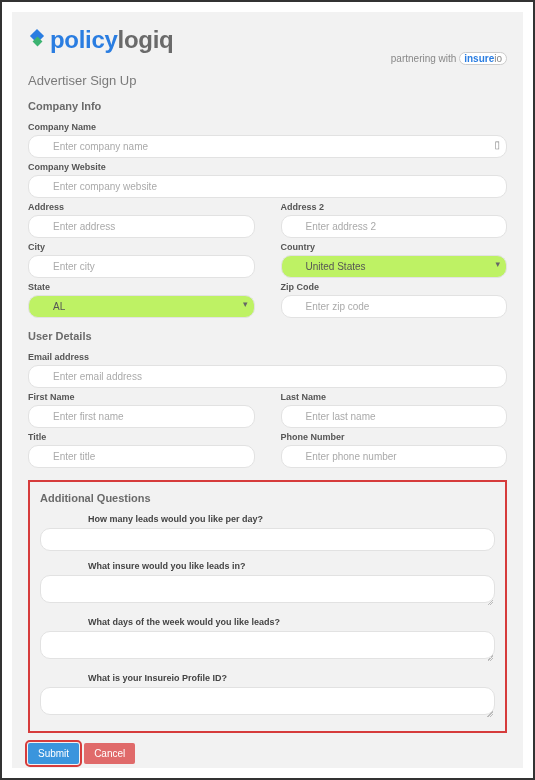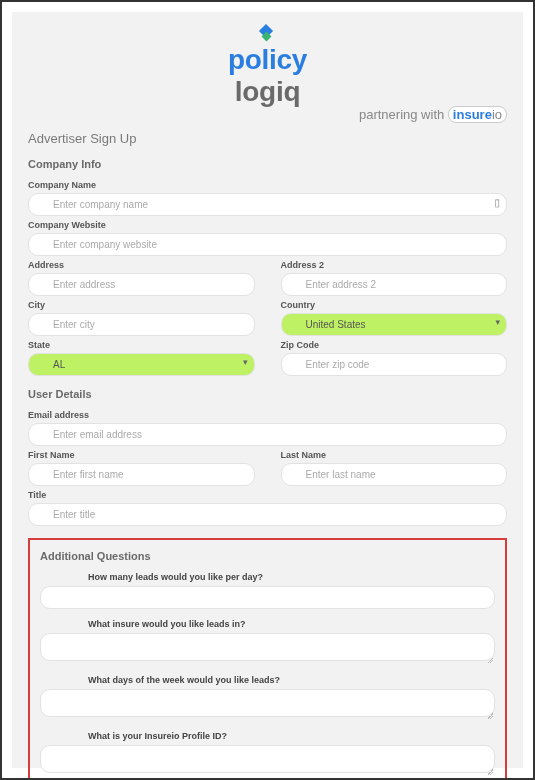--- a/index.html
+++ b/index.html
@@ -10,27 +10,27 @@
       border: 2px solid #333;
       padding: 0;
     }
     .page {
       background: #f2f2f2;
       margin: 10px;
       padding: 14px 16px;
       height: calc(100% - 20px);
     }
     .logo { margin-bottom: 6px; }
-    .logo-main { font-size: 28px; font-weight: 600; letter-spacing: -0.3px; display: flex; align-items: center; flex-direction: column; }
+    .logo-main { font-size: 24px; font-weight: 600; letter-spacing: -0.3px; display: flex; align-items: center; }
     .logo-icon { width: 18px; height: 18px; display: inline-block; margin-right: 4px; position: relative; }
     .logo-icon::before { content: ""; position: absolute; width: 10px; height: 10px; background: #2a7de1; transform: rotate(45deg); top: 0; left: 4px; }
     .logo-icon::after { content: ""; position: absolute; width: 7px; height: 7px; background: #3cb371; transform: rotate(45deg); top: 7px; left: 6px; }
     .logo-policy { color: #2a7de1; }
     .logo-logiq { color: #6a6a6a; }
-    .logo-sub { font-size: 13px; color: #888; text-align: right; margin-top: -2px; }
+    .logo-sub { font-size: 10px; color: #888; text-align: right; margin-top: -2px; }
     .logo-sub .ins { color: #2a7de1; font-weight: 600; }
     .logo-sub .io-cap { border: 1px solid #ccc; border-radius: 8px; padding: 0 4px; display: inline-block; background:#fff; }
 
     h1.page-title { font-size: 13px; font-weight: 400; color: #7a7a7a; margin: 8px 0 12px; }
     h2.section-title { font-size: 11px; font-weight: 600; color: #6a6a6a; margin: 8px 0 10px; }
 
     .row { display: flex; gap: 26px; }
     .col { flex: 1; }
     .field { margin-bottom: 4px; }
     .label { font-size: 9px; font-weight: 600; color: #555; margin-bottom: 3px; display: block; }
@@ -144,20 +144,24 @@
       <label class="label">Last Name</label>
       <input type="text" placeholder="Enter last name" style="">
     </div>
   </div>
 
   <div class="row">
     <div class="col field">
       <label class="label">Title</label>
       <input type="text" placeholder="Enter title" style="">
     </div>
+    <div class="col field">
+      <label class="label">Phone Number</label>
+      <input type="text" placeholder="Enter phone number" style="">
+    </div>
   </div>
 
   <div class="additional-box">
     <h2 class="section-title">Additional Questions</h2>
     <div class="qfield">
       <label class="q-label">How many leads would you like per day?</label>
       <input type="text" style="">
     </div>
     <div class="qfield">
       <label class="q-label">What insure would you like leads in?</label>

